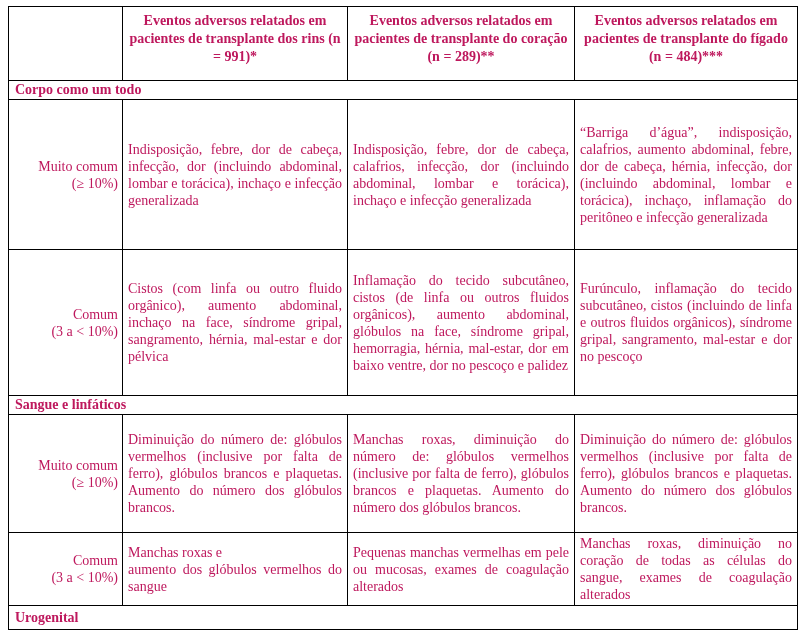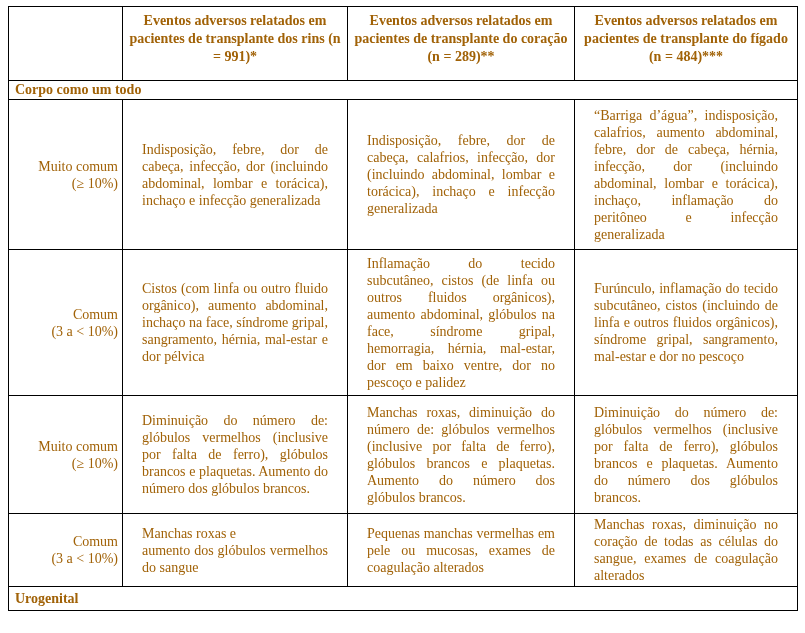--- a/index.html
+++ b/index.html
@@ -8,21 +8,21 @@
     background: #ffffff;
   }
   .page {
     position: relative;
     width: 805px;
     height: 633px;
     background: #ffffff;
     box-sizing: border-box;
     padding: 6px 8px;
     font-family: "Liberation Serif", serif;
-    color: #a16207;
+    color: #be185d;
   }
   table.adv {
     border-collapse: collapse;
     table-layout: fixed;
     width: 789px;
   }
   table.adv td, table.adv th {
     border: 1px solid #000000;
     box-sizing: border-box;
     overflow: hidden;
@@ -59,21 +59,21 @@
     white-space: pre-line;
     line-height: 17px;
     padding: 2px 4px;
   }
   td.cell {
     text-align: justify;
     text-justify: inter-word;
     vertical-align: middle;
     white-space: pre-line;
     line-height: 17px;
-    padding: 2px 19px;
+    padding: 2px 5px;
   }
 </style>
 </head>
 <body>
 
 <div class="page">
   <table class="adv">
     <colgroup>
       <col style="width:114px">
       <col style="width:225px">
@@ -102,20 +102,23 @@
     </tr>
 
     <tr class="r2">
       <td class="freq">Comum
 (3 a &lt; 10%)</td>
       <td class="cell">Cistos (com linfa ou outro fluido orgânico), aumento abdominal, inchaço na face, síndrome gripal, sangramento, hérnia, mal-estar e dor pélvica</td>
       <td class="cell">Inflamação do tecido subcutâneo, cistos (de linfa ou outros fluidos orgânicos), aumento abdominal, glóbulos na face, síndrome gripal, hemorragia, hérnia, mal-estar, dor em baixo ventre, dor no pescoço e palidez</td>
       <td class="cell">Furúnculo, inflamação do tecido subcutâneo, cistos (incluindo de linfa e outros fluidos orgânicos), síndrome gripal, sangramento, mal-estar e dor no pescoço</td>
     </tr>
 
+    <tr class="r-section">
+      <td class="sectionhead" colspan="4">Sangue e linfáticos</td>
+    </tr>
 
     <tr class="r3">
       <td class="freq">Muito comum
 (≥ 10%)</td>
       <td class="cell">Diminuição do número de: glóbulos vermelhos (inclusive por falta de ferro), glóbulos brancos e plaquetas. Aumento do número dos glóbulos brancos.</td>
       <td class="cell">Manchas roxas, diminuição do número de: glóbulos vermelhos (inclusive por falta de ferro), glóbulos brancos e plaquetas. Aumento do número dos glóbulos brancos.</td>
       <td class="cell">Diminuição do número de: glóbulos vermelhos (inclusive por falta de ferro), glóbulos brancos e plaquetas. Aumento do número dos glóbulos brancos.</td>
     </tr>
 
     <tr class="r4">

